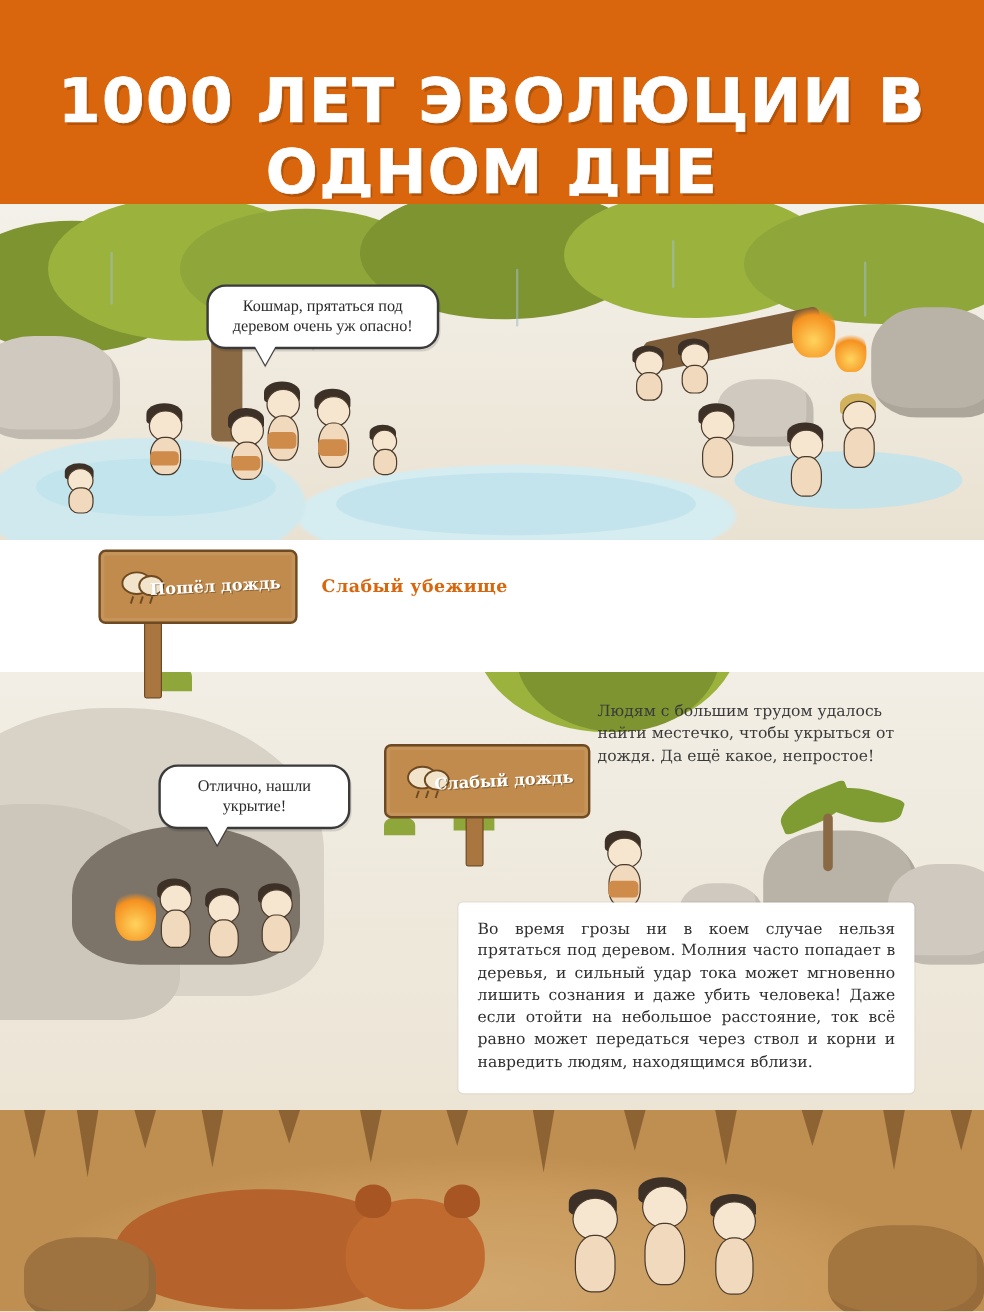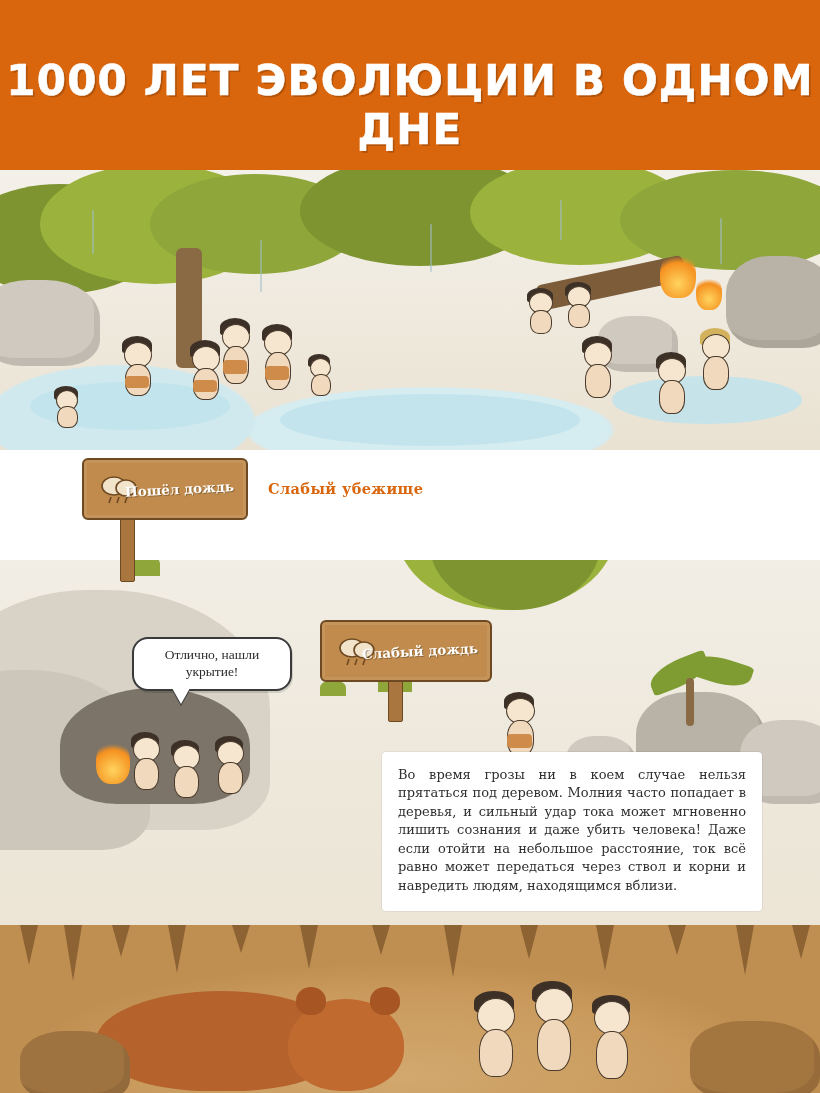--- a/index.html
+++ b/index.html
@@ -41,21 +41,21 @@
     border-radius: 50% 50% 0 0 / 100% 100% 0 0;
   }
   .page-title {
     position: absolute;
     left: 0; top: 56px;
     width: 820px;
     text-align: center;
     color: #ffffff;
     font-family: "DejaVu Sans", sans-serif;
     font-weight: bold;
-    font-size: 42px;
+    font-size: 51px;
     letter-spacing: 1.2px;
     text-shadow: 2px 2px 0 rgba(0,0,0,0.18);
     -webkit-text-stroke: 0.6px #ffffff;
   }
 
   
   .scene {
     position: absolute;
     overflow: hidden;
   }
@@ -493,20 +493,21 @@
     <div class="figure" style="left:588px; top:70px; width:48px; height:90px;">
       <div class="fig-hair" style="left:4px; top:0; width:38px; height:20px;"></div>
       <div class="fig-head" style="left:6px; top:6px; width:34px; height:32px;"></div>
       <div class="fig-body" style="left:8px; top:36px; width:30px; height:46px;"></div>
     </div>
 
     <div class="rock dark" style="left:20px; top:106px; width:110px; height:70px; background:#9e7340;"></div>
     <div class="rock dark" style="left:690px; top:96px; width:130px; height:80px; background:#a3753f;"></div>
   </div>
 
+  <div class="bubble" id="bubble-1">Кошмар, прятаться под деревом очень уж опасно!</div>
   <div class="bubble" id="bubble-2">Отлично, нашли укрытие!</div>
 
   <div class="sign">
     <div class="sign-post" style="left:120px; top:470px; height:110px;"></div>
     <div class="sign-board" style="left:82px; top:458px; width:166px; height:62px;">
       <svg class="sign-cloud" viewBox="0 0 44 32">
         <ellipse cx="16" cy="13" rx="12" ry="9" fill="#f2e3cb" stroke="#6e4a22" stroke-width="1.6"></ellipse>
         <ellipse cx="28" cy="15" rx="10" ry="8" fill="#f2e3cb" stroke="#6e4a22" stroke-width="1.6"></ellipse>
         <line x1="13" y1="24" x2="11" y2="30" stroke="#6e4a22" stroke-width="1.6"></line>
         <line x1="21" y1="24" x2="19" y2="30" stroke="#6e4a22" stroke-width="1.6"></line>
@@ -528,20 +529,21 @@
       </svg>
       <span class="sign-text">Слабый дождь</span>
     </div>
   </div>
 
   <div class="text-block" id="block-shelter">
     <div class="text-heading">Слабый убежище</div>
   </div>
 
   <div class="text-block" id="block-spot">
+    <div class="text-body">Людям с большим трудом удалось найти местечко, чтобы укрыться от дождя. Да ещё какое, непростое!</div>
   </div>
 
 
   <div class="info-box">
     <div class="info-body">Во время грозы ни в коем случае нельзя прятаться под деревом. Молния часто попадает в деревья, и сильный удар тока может мгновенно лишить сознания и даже убить человека! Даже если отойти на небольшое расстояние, ток всё равно может передаться через ствол и корни и навредить людям, находящимся вблизи.</div>
   </div>
 
 </div>
 
 </body></html>

